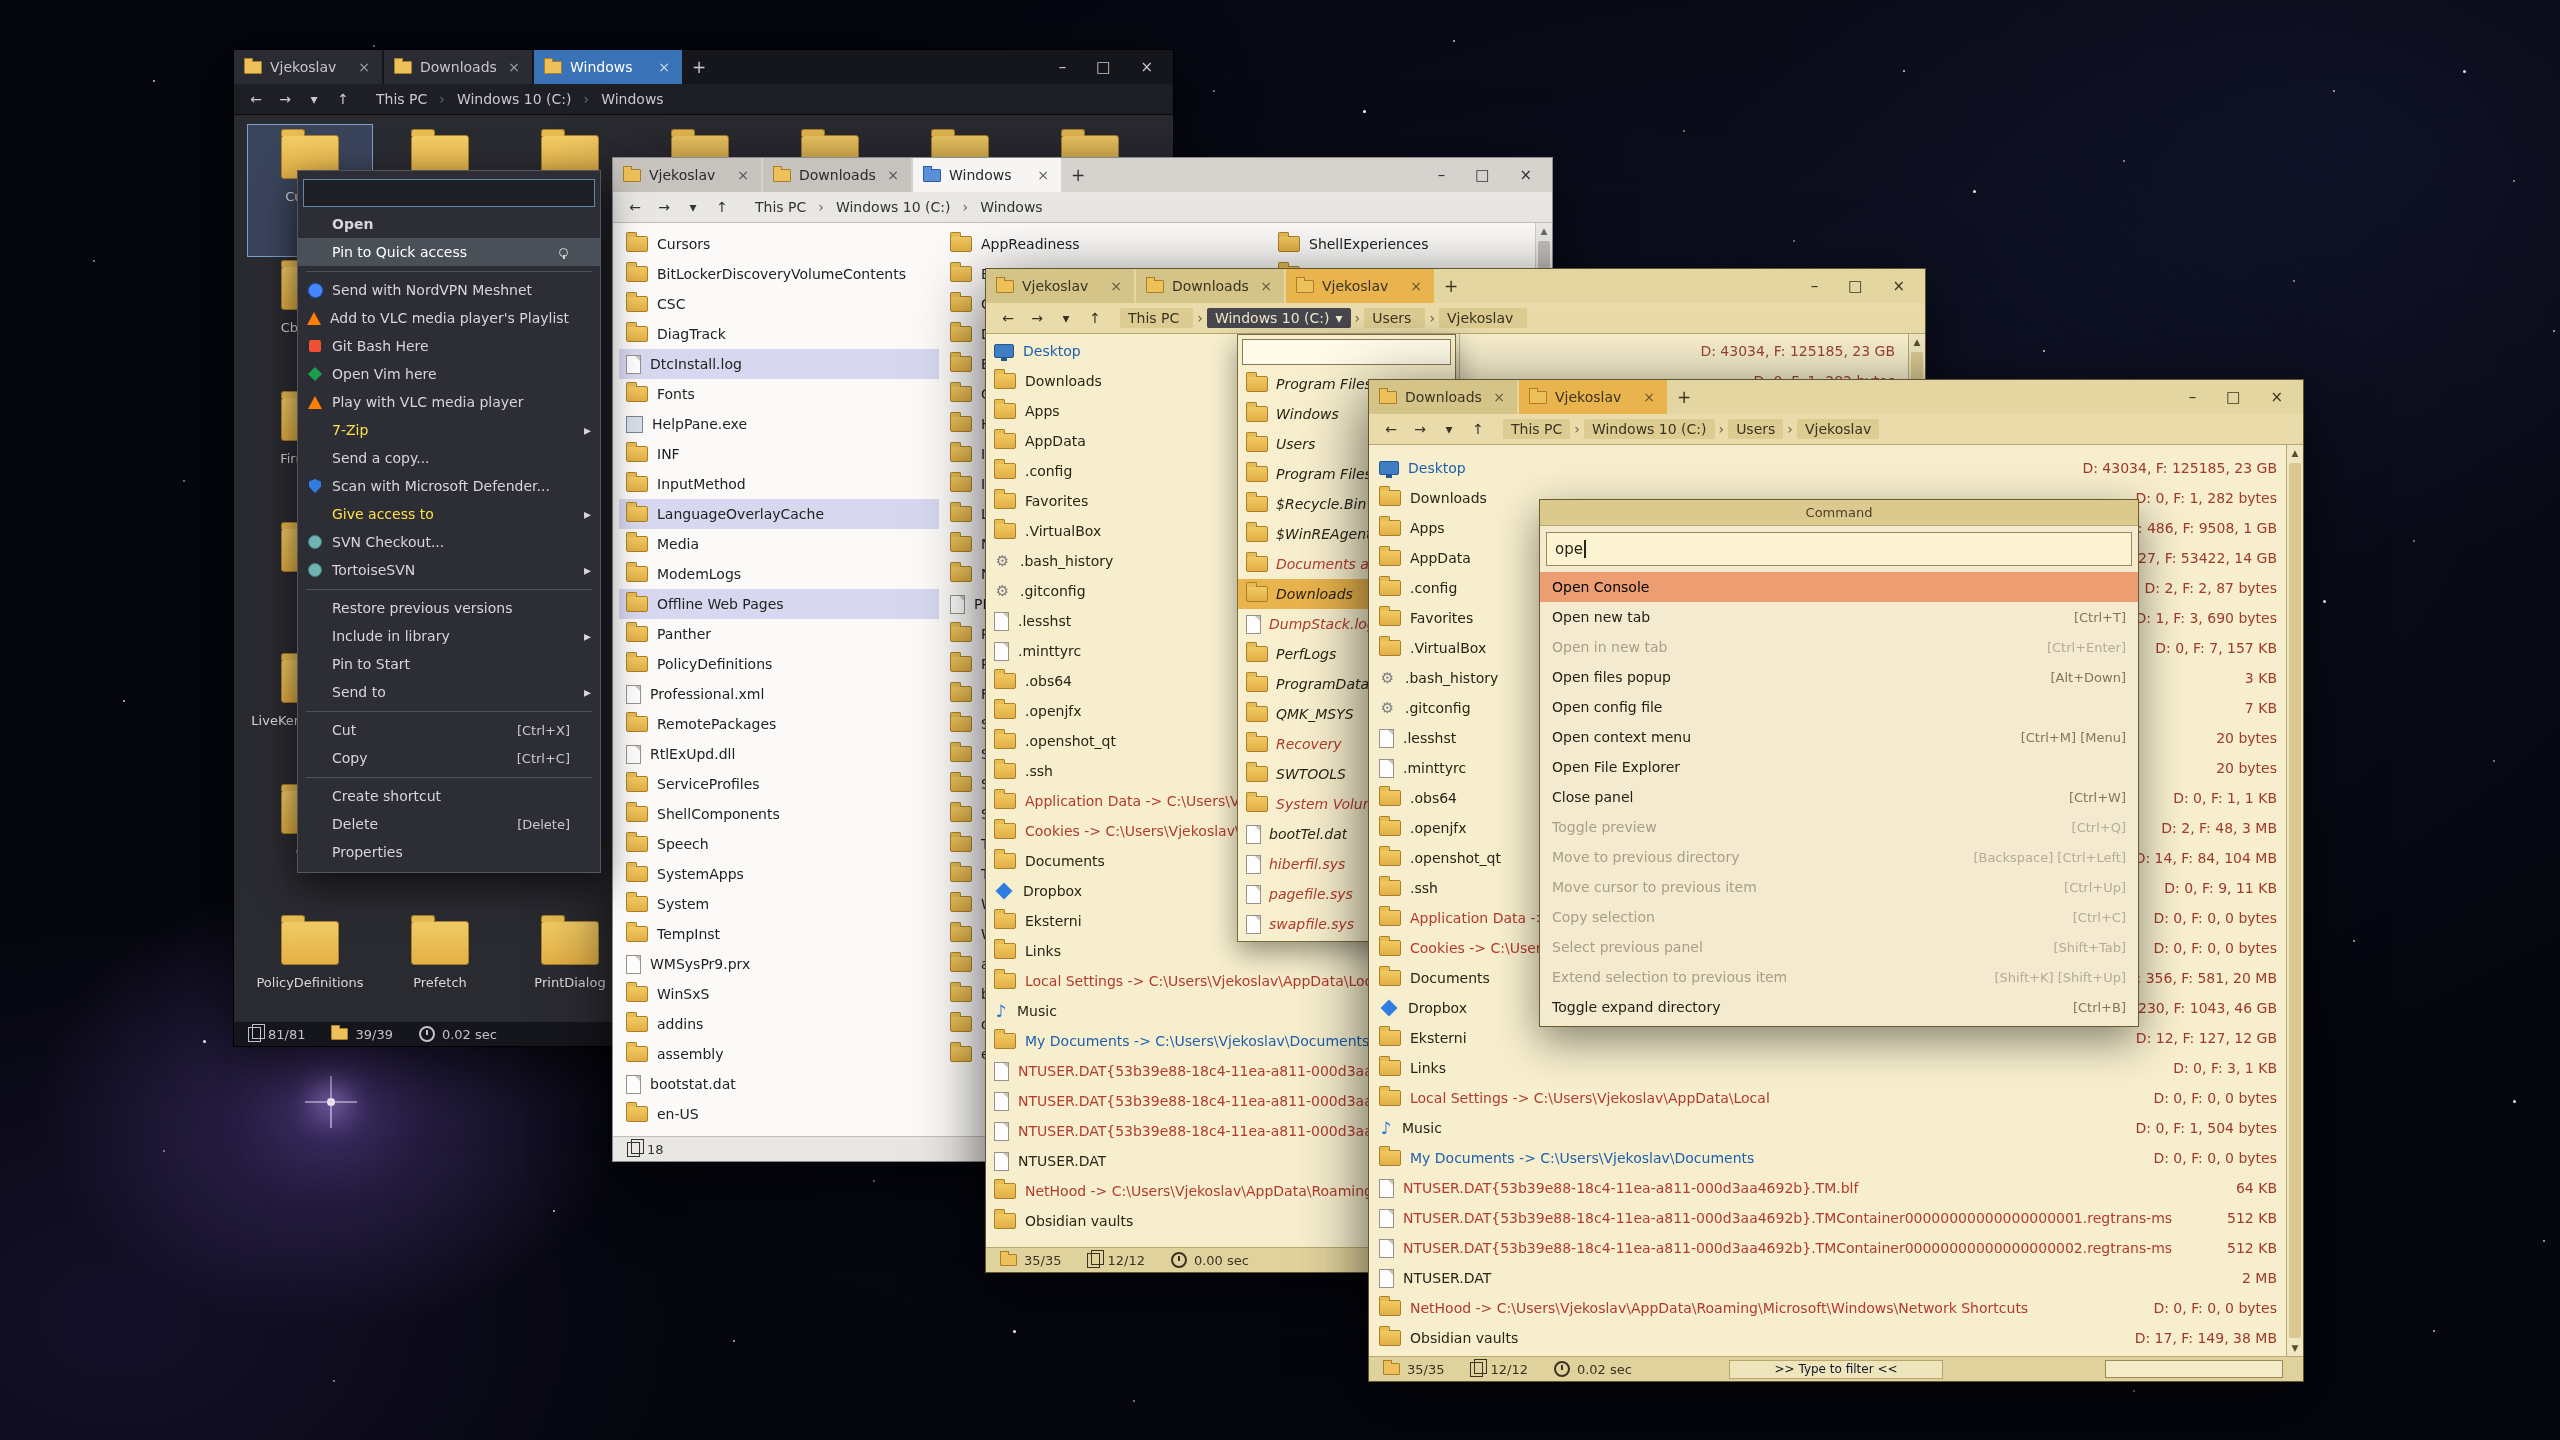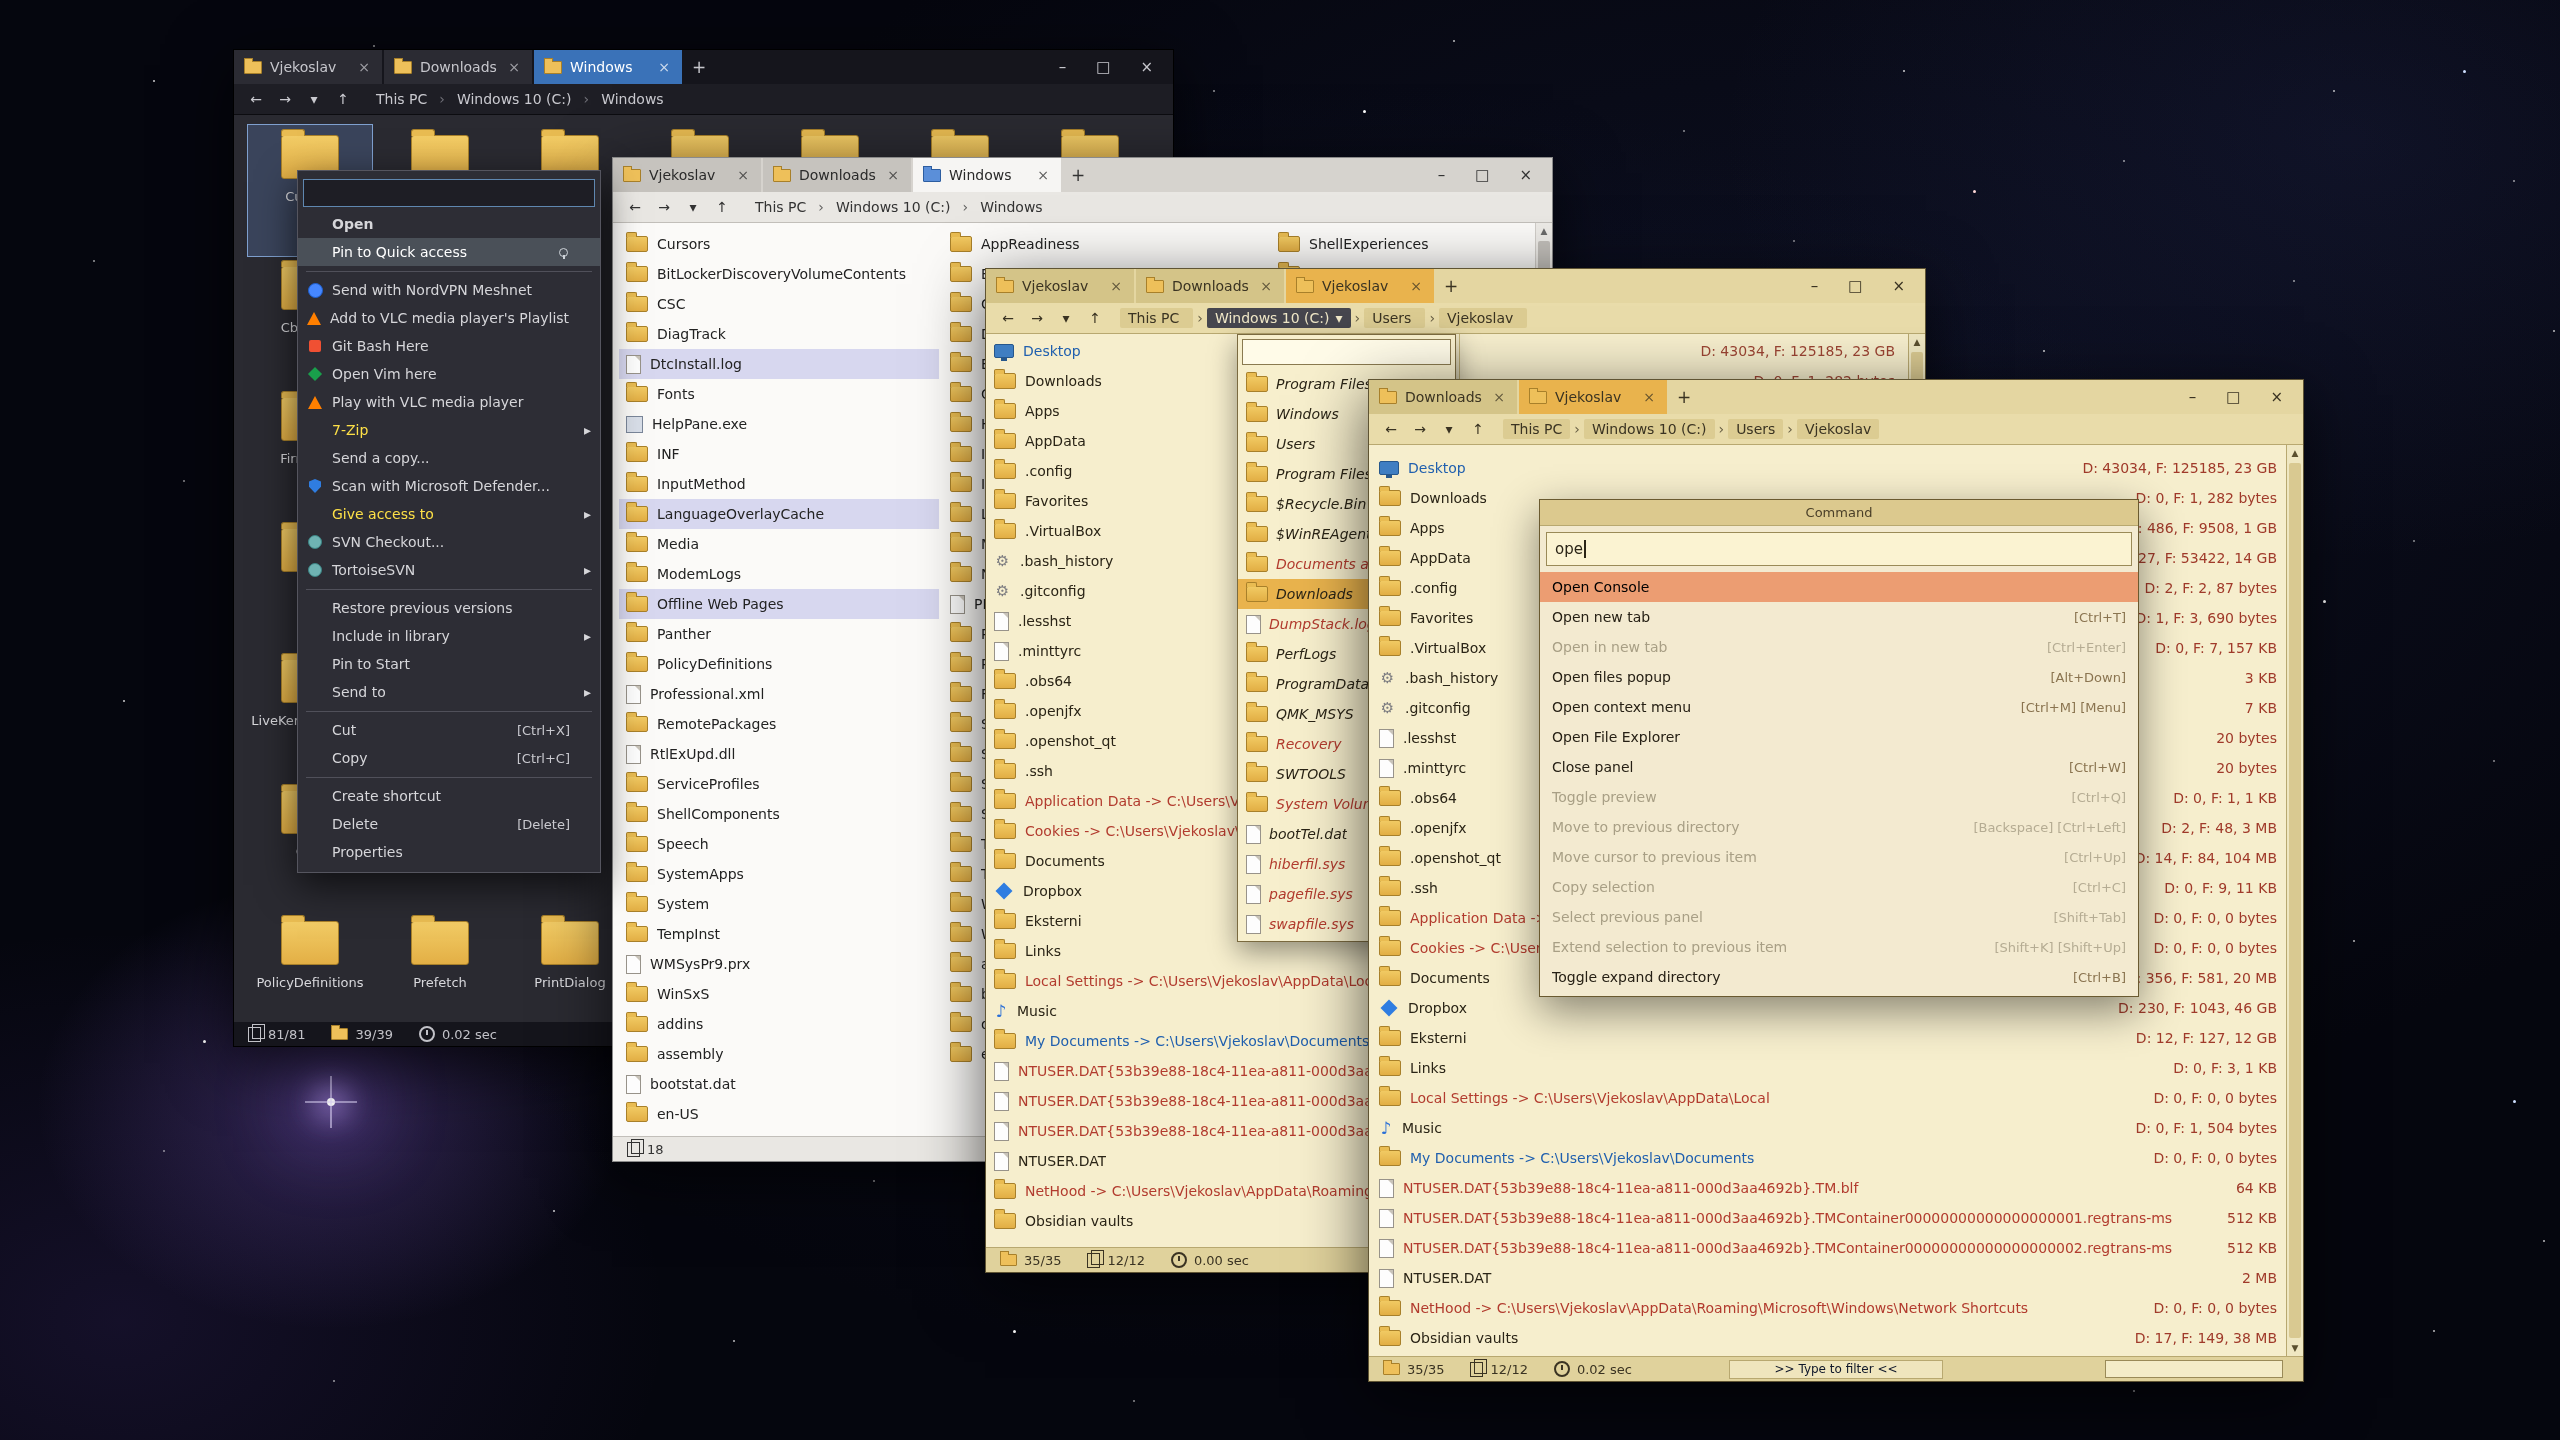--- a/index.html
+++ b/index.html
@@ -1546,20 +1546,24 @@
             <div class="prow f-disabled">
               <span class="plabel">Open in new tab</span>
               <span class="pshort">[Ctrl+Enter]</span>
             </div>
 
             <div class="prow">
               <span class="plabel">Open files popup</span>
               <span class="pshort">[Alt+Down]</span>
             </div>
 
+            <div class="prow">
+              <span class="plabel">Open config file</span>
+              <span class="pshort"></span>
+            </div>
 
             <div class="prow">
               <span class="plabel">Open context menu</span>
               <span class="pshort">[Ctrl+M] [Menu]</span>
             </div>
 
             <div class="prow">
               <span class="plabel">Open File Explorer</span>
               <span class="pshort"></span>
             </div>

